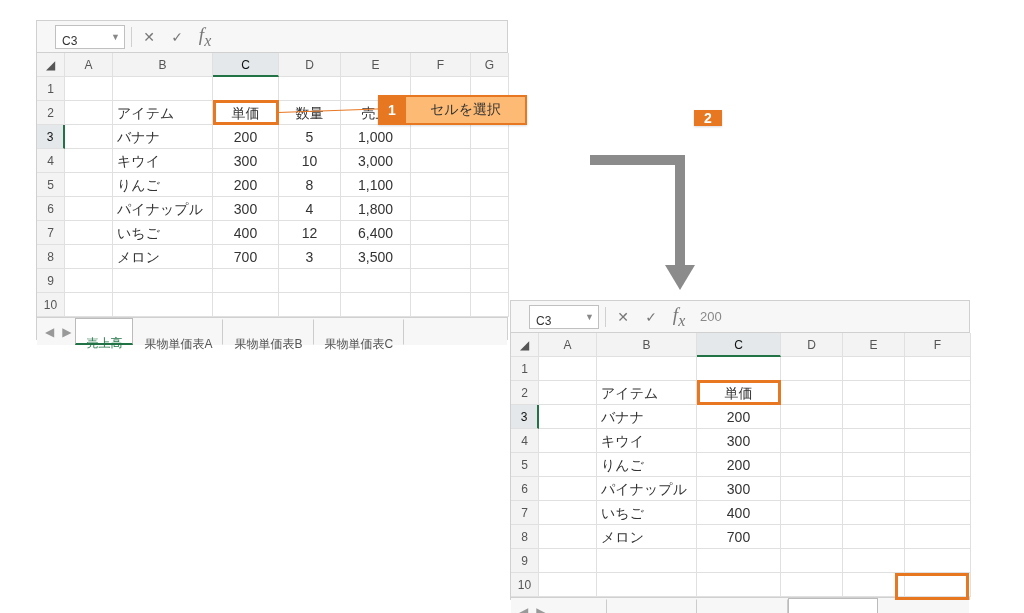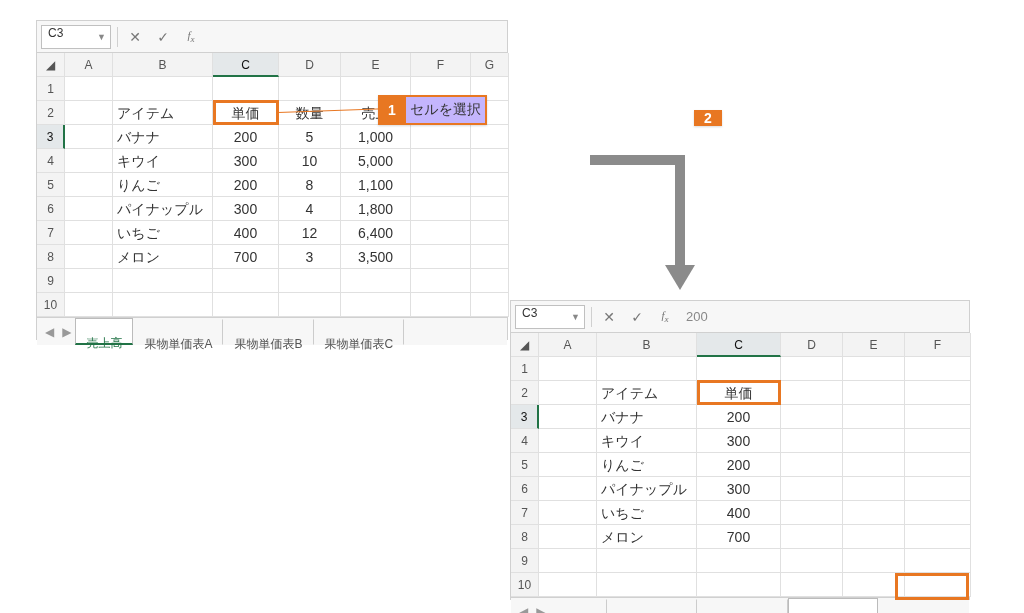--- a/index.html
+++ b/index.html
@@ -31,35 +31,36 @@
     gap: 6px;
     padding: 0 4px;
     background: #f7f7f7;
   }
   .namebox {
     width: 70px;
     height: 24px;
     border: 1px solid #c0c0c0;
     background: #fff;
     display: flex;
-    align-items: flex-start;
+    align-items: flex-end;
     padding: 0 6px;
     position: relative;
     font-size: 12px;
+    margin-left: 14px;
   }
   .namebox .chev { position:absolute; right:4px; top:50%; transform:translateY(-50%); color:#888; font-size:9px;}
   .vsep { width:1px; height:20px; background:#d0d0d0; }
   .fx-btn {
     width: 22px;
     height: 22px;
     display:flex; align-items:center; justify-content:center;
     color:#777;
     font-size: 14px;
   }
-  .fx-ital { font-style: italic; font-family: "Times New Roman", serif; color:#777; font-size:11px;}
+  .fx-ital { font-style: italic; font-family: "Times New Roman", serif; color:#777; font-size:19px;}
   .formula {
     flex:1;
     font-size: 13px;
     color:#888;
     padding-left:4px;
   }
 
   
   .sheet {
     position: relative;
@@ -124,24 +125,24 @@
     z-index:20;
   }
   .callout .numbox {
     background:#e87722;
     color:#fff;
     width:28px;
     display:flex;align-items:center;justify-content:center;
     font-weight:bold;
   }
   .callout .txtbox {
-    background:#c4b5fd;
+    background:#fdba74;
     border:2px solid #e87722;
     border-left:none;
-    padding:4px 4px;
+    padding:4px 24px;
     display:flex;align-items:center;
   }
   .callout.c1 { left: 378px; top: 95px; }
   .callout.c2 { left: 694px; top: 110px; }
 
   
   .cellhl {
     position:absolute;
     border:3px solid #e87722;
     pointer-events:none;
@@ -222,21 +223,21 @@
     <div class="cell num">5</div>
     <div class="cell num">1,000</div>
     <div class="cell"></div>
       <div class="cell"></div>
 
     <div class="rh">4</div>
     <div class="cell"></div>
     <div class="cell">キウイ</div>
     <div class="cell num">300</div>
     <div class="cell num">10</div>
-    <div class="cell num">5,000</div>
+    <div class="cell num">3,000</div>
     <div class="cell"></div>
       <div class="cell"></div>
 
     <div class="rh">5</div>
     <div class="cell"></div>
     <div class="cell">りんご</div>
     <div class="cell num">200</div>
     <div class="cell num">8</div>
     <div class="cell num">1,100</div>
     <div class="cell"></div>

